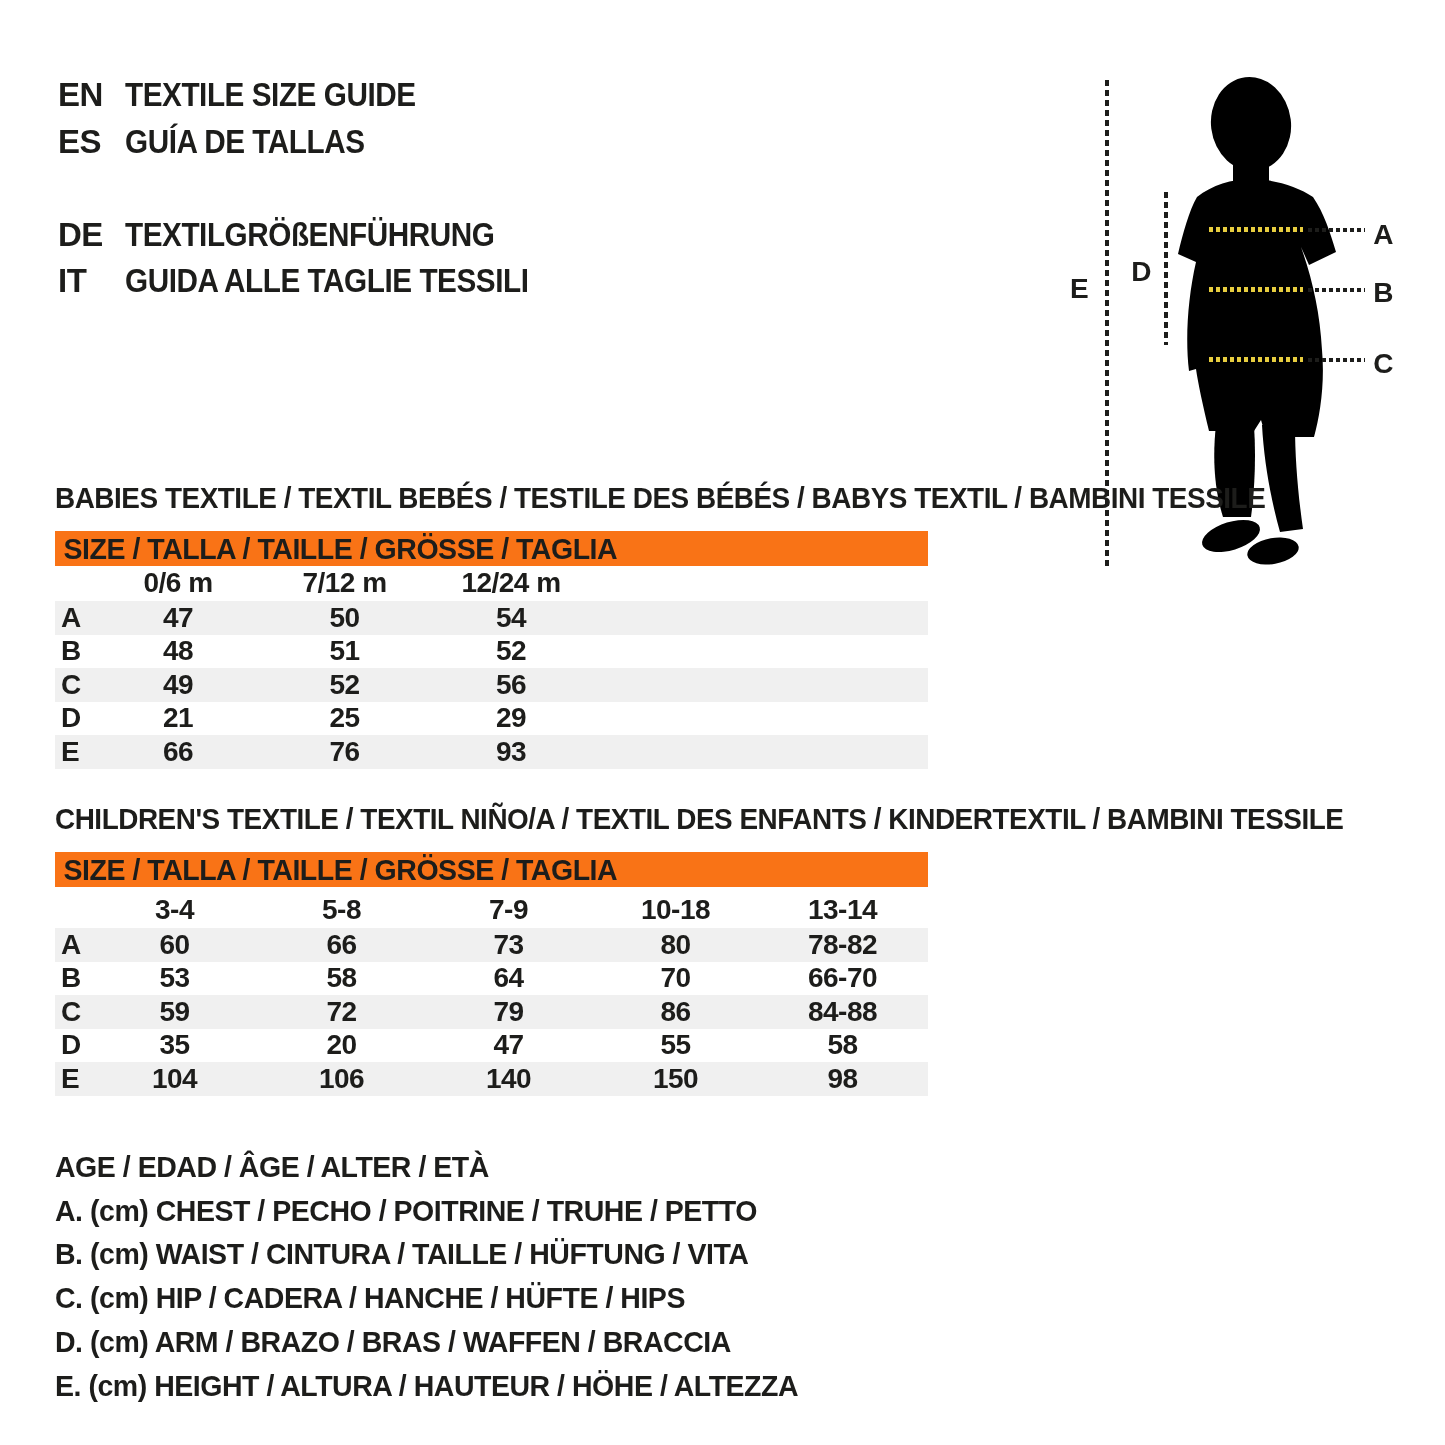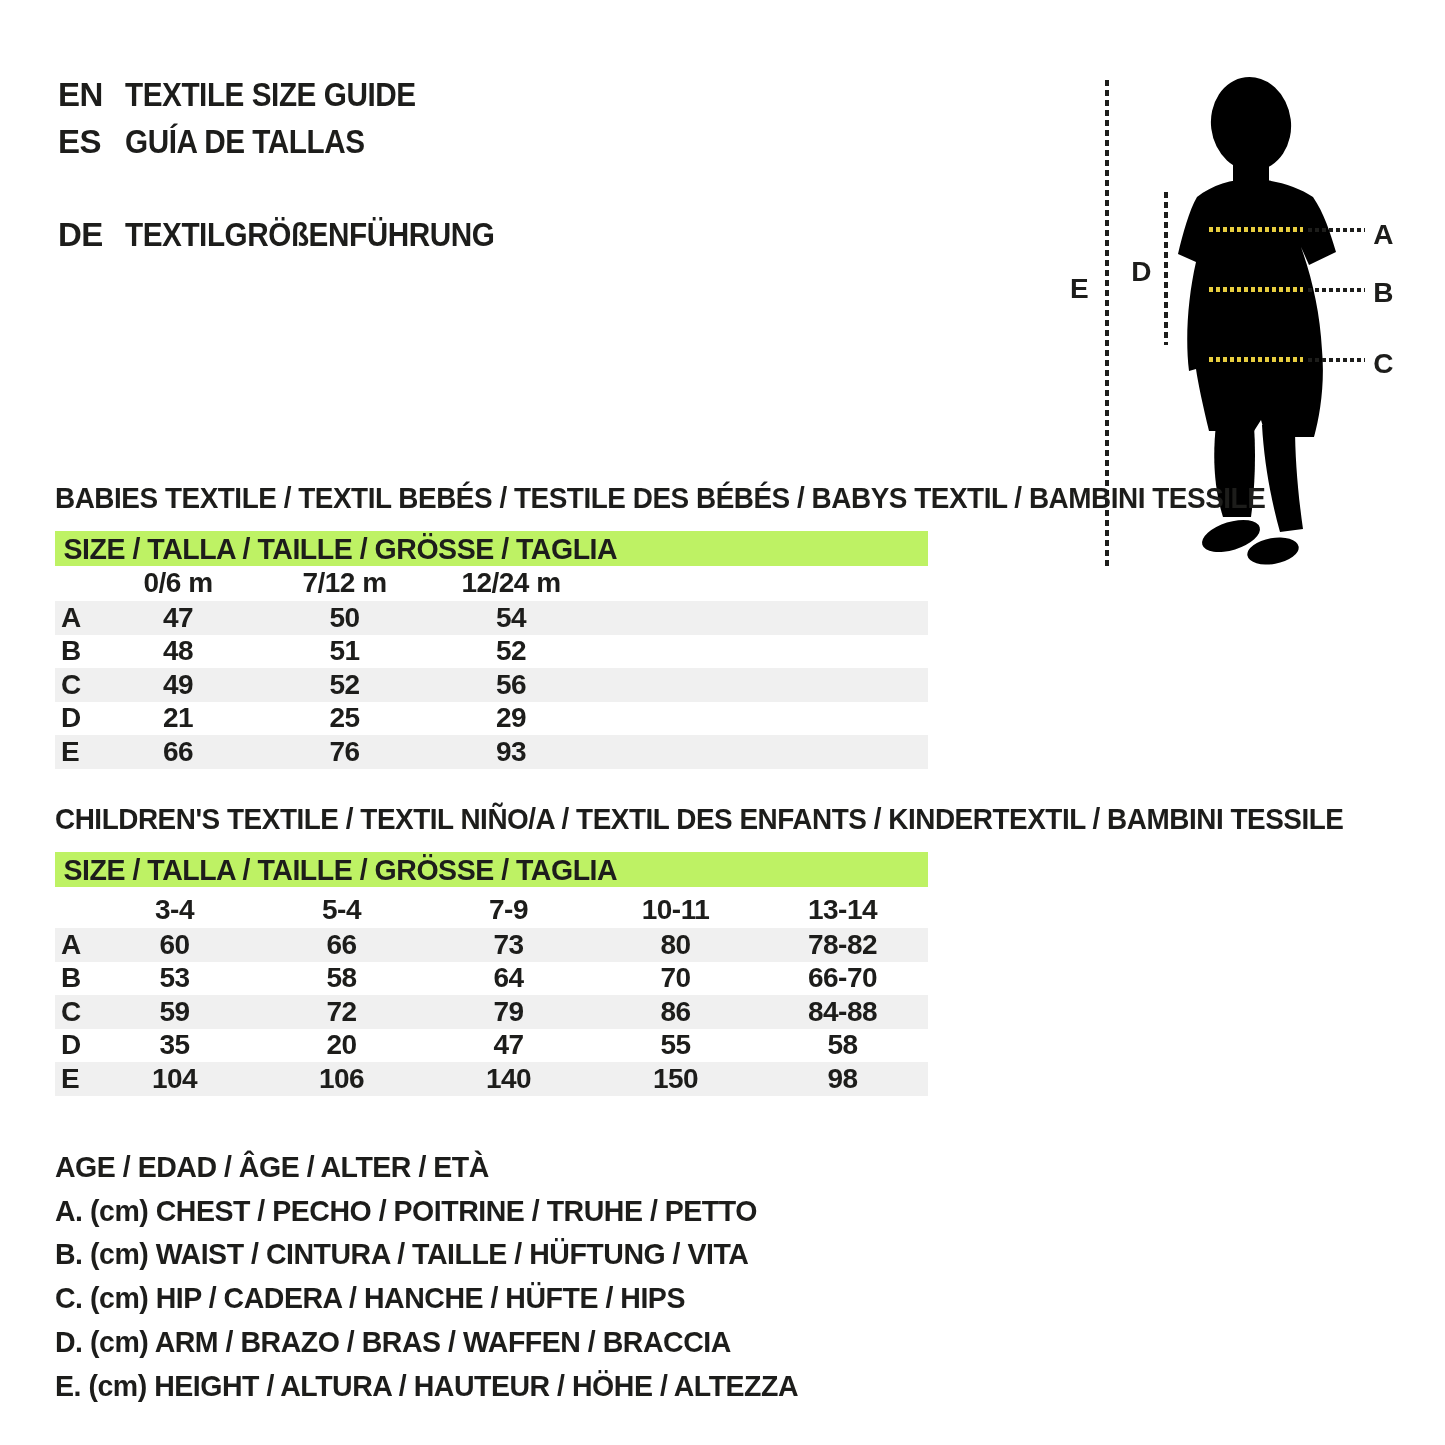--- a/index.html
+++ b/index.html
@@ -8,21 +8,21 @@
     font-family:"Liberation Sans","DejaVu Sans",sans-serif;
     color:#1d1d1b;font-weight:bold;
   }
   
   .lang-row{position:absolute;left:58px;height:40px;display:flex;align-items:center;}
   .lang-code{display:inline-block;width:67px;font-size:33px;letter-spacing:-0.5px;}
   .lang-title{font-size:33px;letter-spacing:-0.5px;white-space:nowrap;transform:scaleX(0.90);transform-origin:0 50%;}
   
   .sec-title{position:absolute;left:55px;font-size:30px;letter-spacing:-0.5px;white-space:nowrap;transform:scaleX(0.93);transform-origin:0 50%;line-height:33px;}
   
-  .size-bar{position:absolute;left:55px;width:873px;height:35px;background:#bef264;display:flex;align-items:center;}
+  .size-bar{position:absolute;left:55px;width:873px;height:35px;background:#f97316;display:flex;align-items:center;}
   .size-bar span{font-size:30px;letter-spacing:-0.5px;padding-left:9px;white-space:nowrap;transform:scaleX(0.95);transform-origin:0 50%;}
   
   .trow{position:absolute;left:55px;width:873px;height:33.5px;display:grid;align-items:center;}
   .trow.babies{grid-template-columns:40px 166px 167px 166px 1fr;}
   .trow.children{grid-template-columns:36px 167px 167px 167px 167px 167px 1fr;margin-top:7px;}
   .trow.stripe{background:#f0f0f0;}
   .thead{height:23px;}
   .tlabel{font-size:28px;padding-left:6px;letter-spacing:-0.5px;}
   .tcell{font-size:28px;text-align:center;letter-spacing:-0.5px;white-space:nowrap;}
   
@@ -43,20 +43,24 @@
     <span class="lang-code">ES</span>
     <span class="lang-title">GUÍA DE TALLAS</span>
   </div>
   <div class="lang-row" style="top:75px">
     <span class="lang-code">EN</span>
     <span class="lang-title">TEXTILE SIZE GUIDE</span>
   </div>
   <div class="lang-row" style="top:215px">
     <span class="lang-code">DE</span>
     <span class="lang-title">TEXTILGRÖßENFÜHRUNG</span>
+  </div>
+  <div class="lang-row" style="top:261px">
+    <span class="lang-code">IT</span>
+    <span class="lang-title">GUIDA ALLE TAGLIE TESSILI</span>
   </div>
 
   <svg width="1445" height="1445" viewBox="0 0 1445 1445" aria-hidden="true">
     <g fill="#000000">
       <ellipse cx="1251" cy="124" rx="40" ry="47" transform="rotate(-7 1251 124)"></ellipse>
       <rect x="1233" y="150" width="36" height="42"></rect>
       <path d="M 1197 197
                C 1212 185 1232 179 1251 179
                C 1273 179 1297 186 1313 197
                C 1324 213 1330 232 1336 252
@@ -138,23 +142,23 @@
   </div>
 
   <div class="sec-title" style="top:802px;">CHILDREN'S TEXTILE / TEXTIL NIÑO/A / TEXTIL DES ENFANTS / KINDERTEXTIL / BAMBINI TESSILE</div>
   <div class="size-bar" style="top:852px;">
     <span>SIZE / TALLA / TAILLE / GRÖSSE / TAGLIA</span>
   </div>
 
   <div class="trow children thead" style="top:887px;">
     <span class="tlabel"></span>
     <span class="tcell">3-4</span>
-    <span class="tcell">5-4</span>
+    <span class="tcell">5-8</span>
     <span class="tcell">7-9</span>
-    <span class="tcell">10-11</span>
+    <span class="tcell">10-18</span>
     <span class="tcell">13-14</span>
   </div>
 
   <div class="trow children stripe" style="top:921px;">
     <span class="tlabel">A</span>
     <span class="tcell">60</span>
     <span class="tcell">66</span>
     <span class="tcell">73</span>
     <span class="tcell">80</span>
     <span class="tcell">78-82</span>

